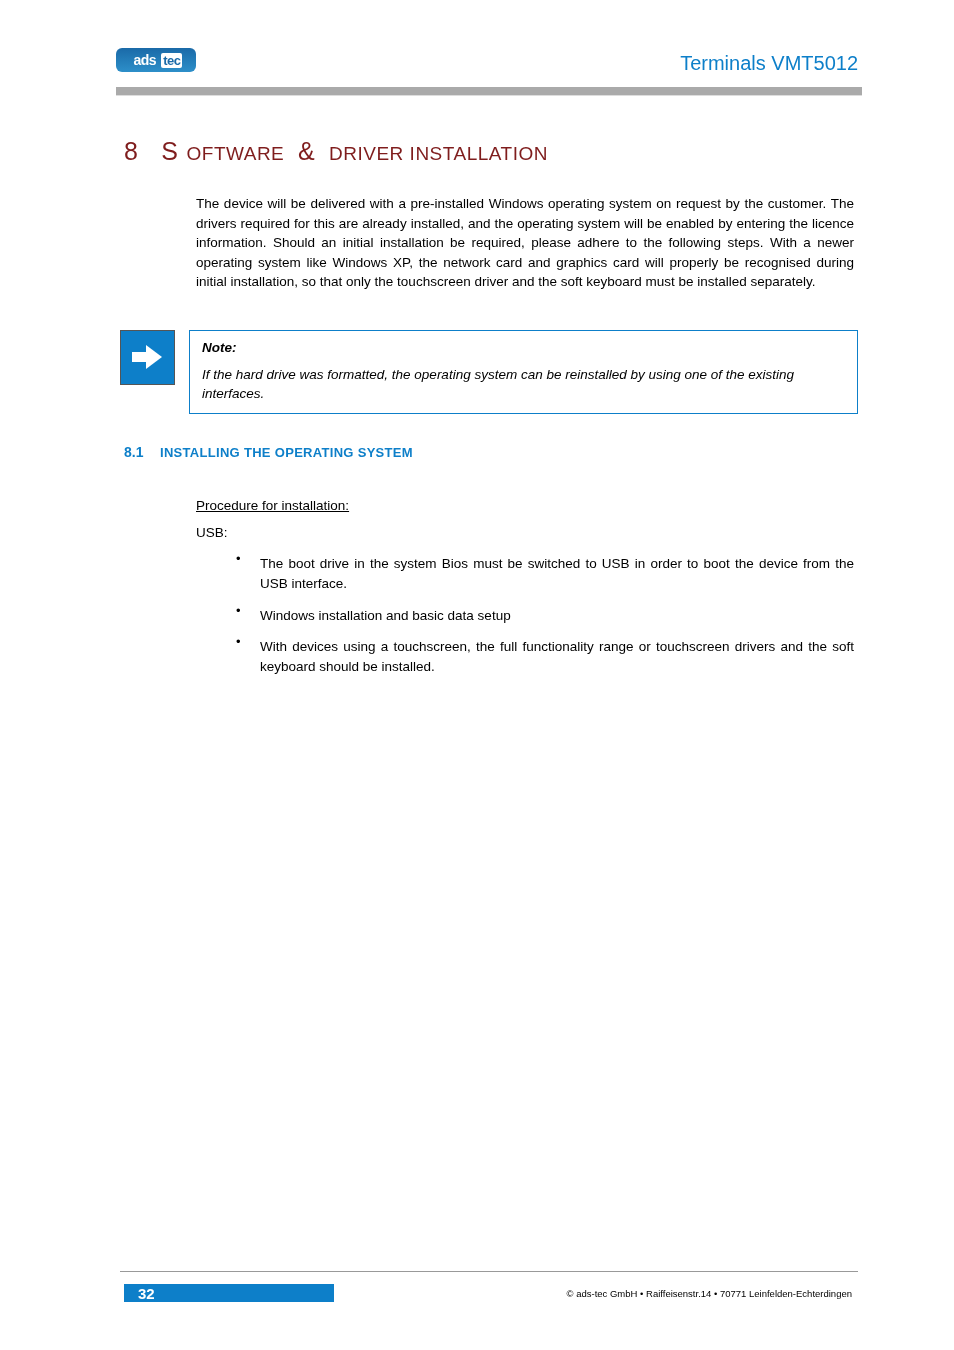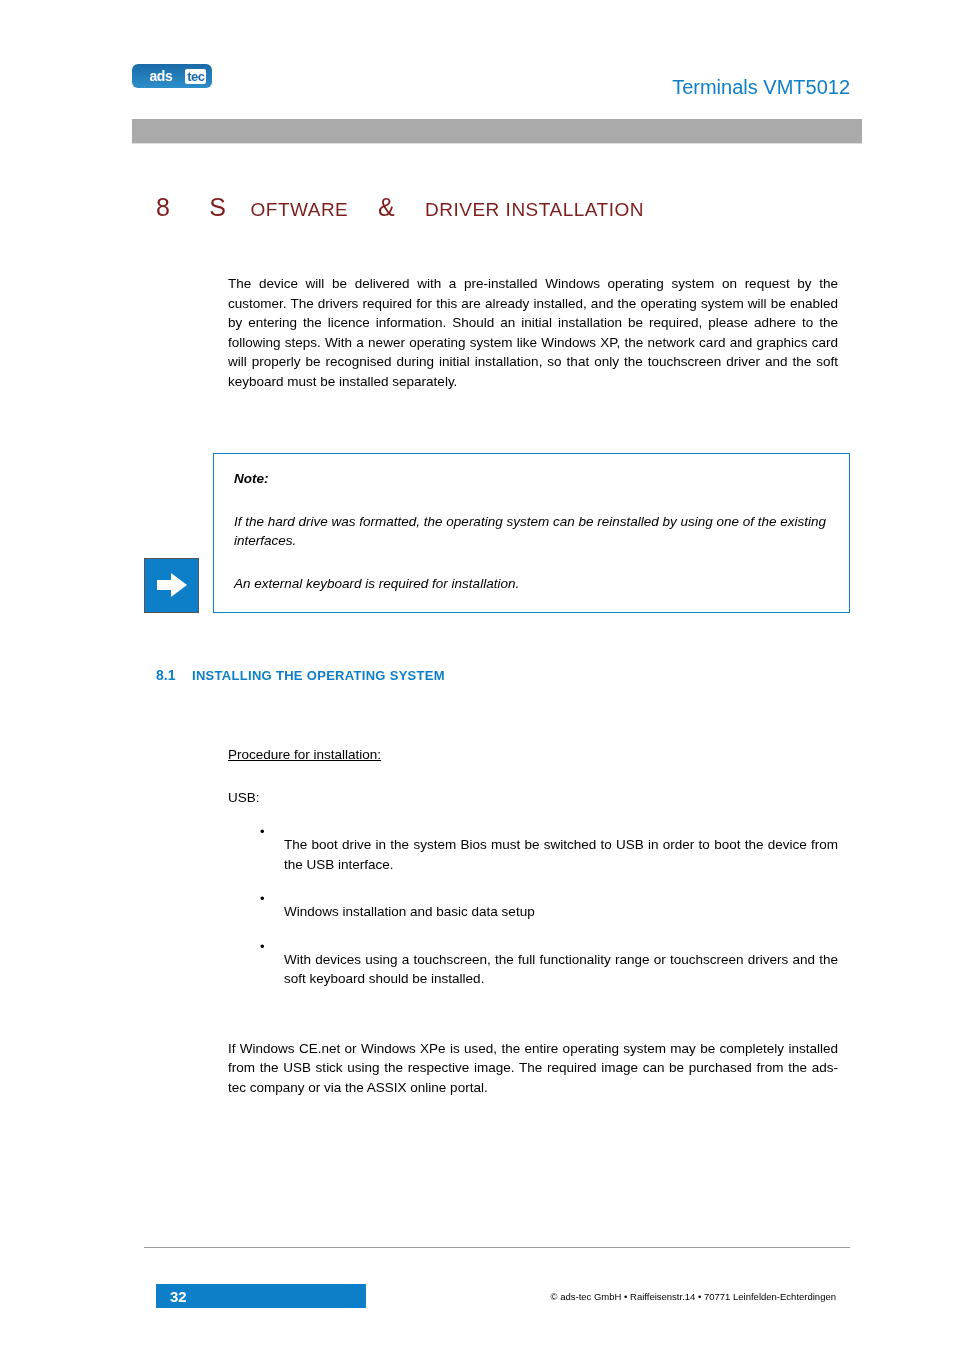--- a/index.html
+++ b/index.html
@@ -1,15 +1,15 @@
 <!DOCTYPE html>
 <html><head>
 <meta charset="utf-8">
 <style>
-  * { box-sizing: border-box; margin: 0; padding: 12px; }
+  * { box-sizing: border-box; margin: 0; padding: 4px; }
   body {
     width: 954px;
     height: 1350px;
     background: #ffffff;
     font-family: Verdana, Geneva, sans-serif;
     position: relative;
     color: #000;
   }
   .page {
     width: 100%;
@@ -66,21 +66,21 @@
     margin-left: 72px;
   }
   .para {
     font-size: 13.5px;
     line-height: 1.45;
     text-align: justify;
     margin-bottom: 14px;
   }
   .note-row {
     display: flex;
-    align-items: flex-end;
+    align-items: flex-start;
     margin: 12px 0 18px 0;
   }
   .note-icon {
     width: 55px;
     height: 55px;
     background: #0d7fc9;
     border: 1px solid #555;
     display: flex;
     align-items: center;
     justify-content: center;
@@ -133,30 +133,30 @@
   .section-head {
     color: #0d7fc9;
     font-weight: 700;
     font-size: 13px;
     letter-spacing: 0.3px;
   }
   .underline {
     text-decoration: underline;
     font-size: 13.5px;
     display: block;
-    margin-top: 6px;
+    margin-top: 12px;
   }
   .usb-label {
     font-size: 13.5px;
     margin-top: 4px;
     margin-bottom: 6px;
   }
   ul.bullets {
     list-style: none;
-    margin: 0 0 26px 40px;
+    margin: 0 0 12px 40px;
     padding: 0;
   }
   ul.bullets li {
     font-size: 13.5px;
     line-height: 1.45;
     text-align: justify;
     position: relative;
     padding-left: 28px;
     margin-bottom: 4px;
   }
@@ -227,41 +227,39 @@
       <p class="para">The device will be delivered with a pre-installed Windows operating system on request by the customer. The drivers required for this are already installed, and the operating system will be enabled by entering the licence information. Should an initial installation be required, please adhere to the following steps. With a newer operating system like Windows XP, the network card and graphics card will properly be recognised during initial installation, so that only the touchscreen driver and the soft keyboard must be installed separately.</p>
     </div>
 
     <div class="note-row">
       <div class="note-icon">
         <div class="note-arrow"></div>
       </div>
       <div class="note-box">
         <div class="note-head">Note:</div>
         <div>If the hard drive was formatted, the operating system can be reinstalled by using one of the existing interfaces.</div>
-        <div>An external keyboard is required for installation.</div>
       </div>
     </div>
 
     <div class="section-row">
       <span class="section-num">8.1</span>
       <span class="section-head">INSTALLING THE OPERATING SYSTEM</span>
     </div>
 
     <div class="body-indent">
 
       <span class="underline">Procedure for installation:</span>
       <div class="usb-label">USB:</div>
 
       <ul class="bullets">
         <li>The boot drive in the system Bios must be switched to USB in order to boot the device from the USB interface.</li>
         <li>Windows installation and basic data setup</li>
         <li>With devices using a touchscreen, the full functionality range or touchscreen drivers and the soft keyboard should be installed.</li>
       </ul>
 
-      <p class="para">If Windows CE.net or Windows XPe is used, the entire operating system may be completely installed from the USB stick using the respective image. The required image can be purchased from the ads-tec company or via the ASSIX online portal.</p>
     </div>
   </div>
 
   <div class="footer">
     <hr>
     <div class="footer-row">
       <div class="page-num-box">32</div>
       <div class="copyright">© ads-tec GmbH • Raiffeisenstr.14 • 70771 Leinfelden-Echterdingen</div>
     </div>
   </div>

